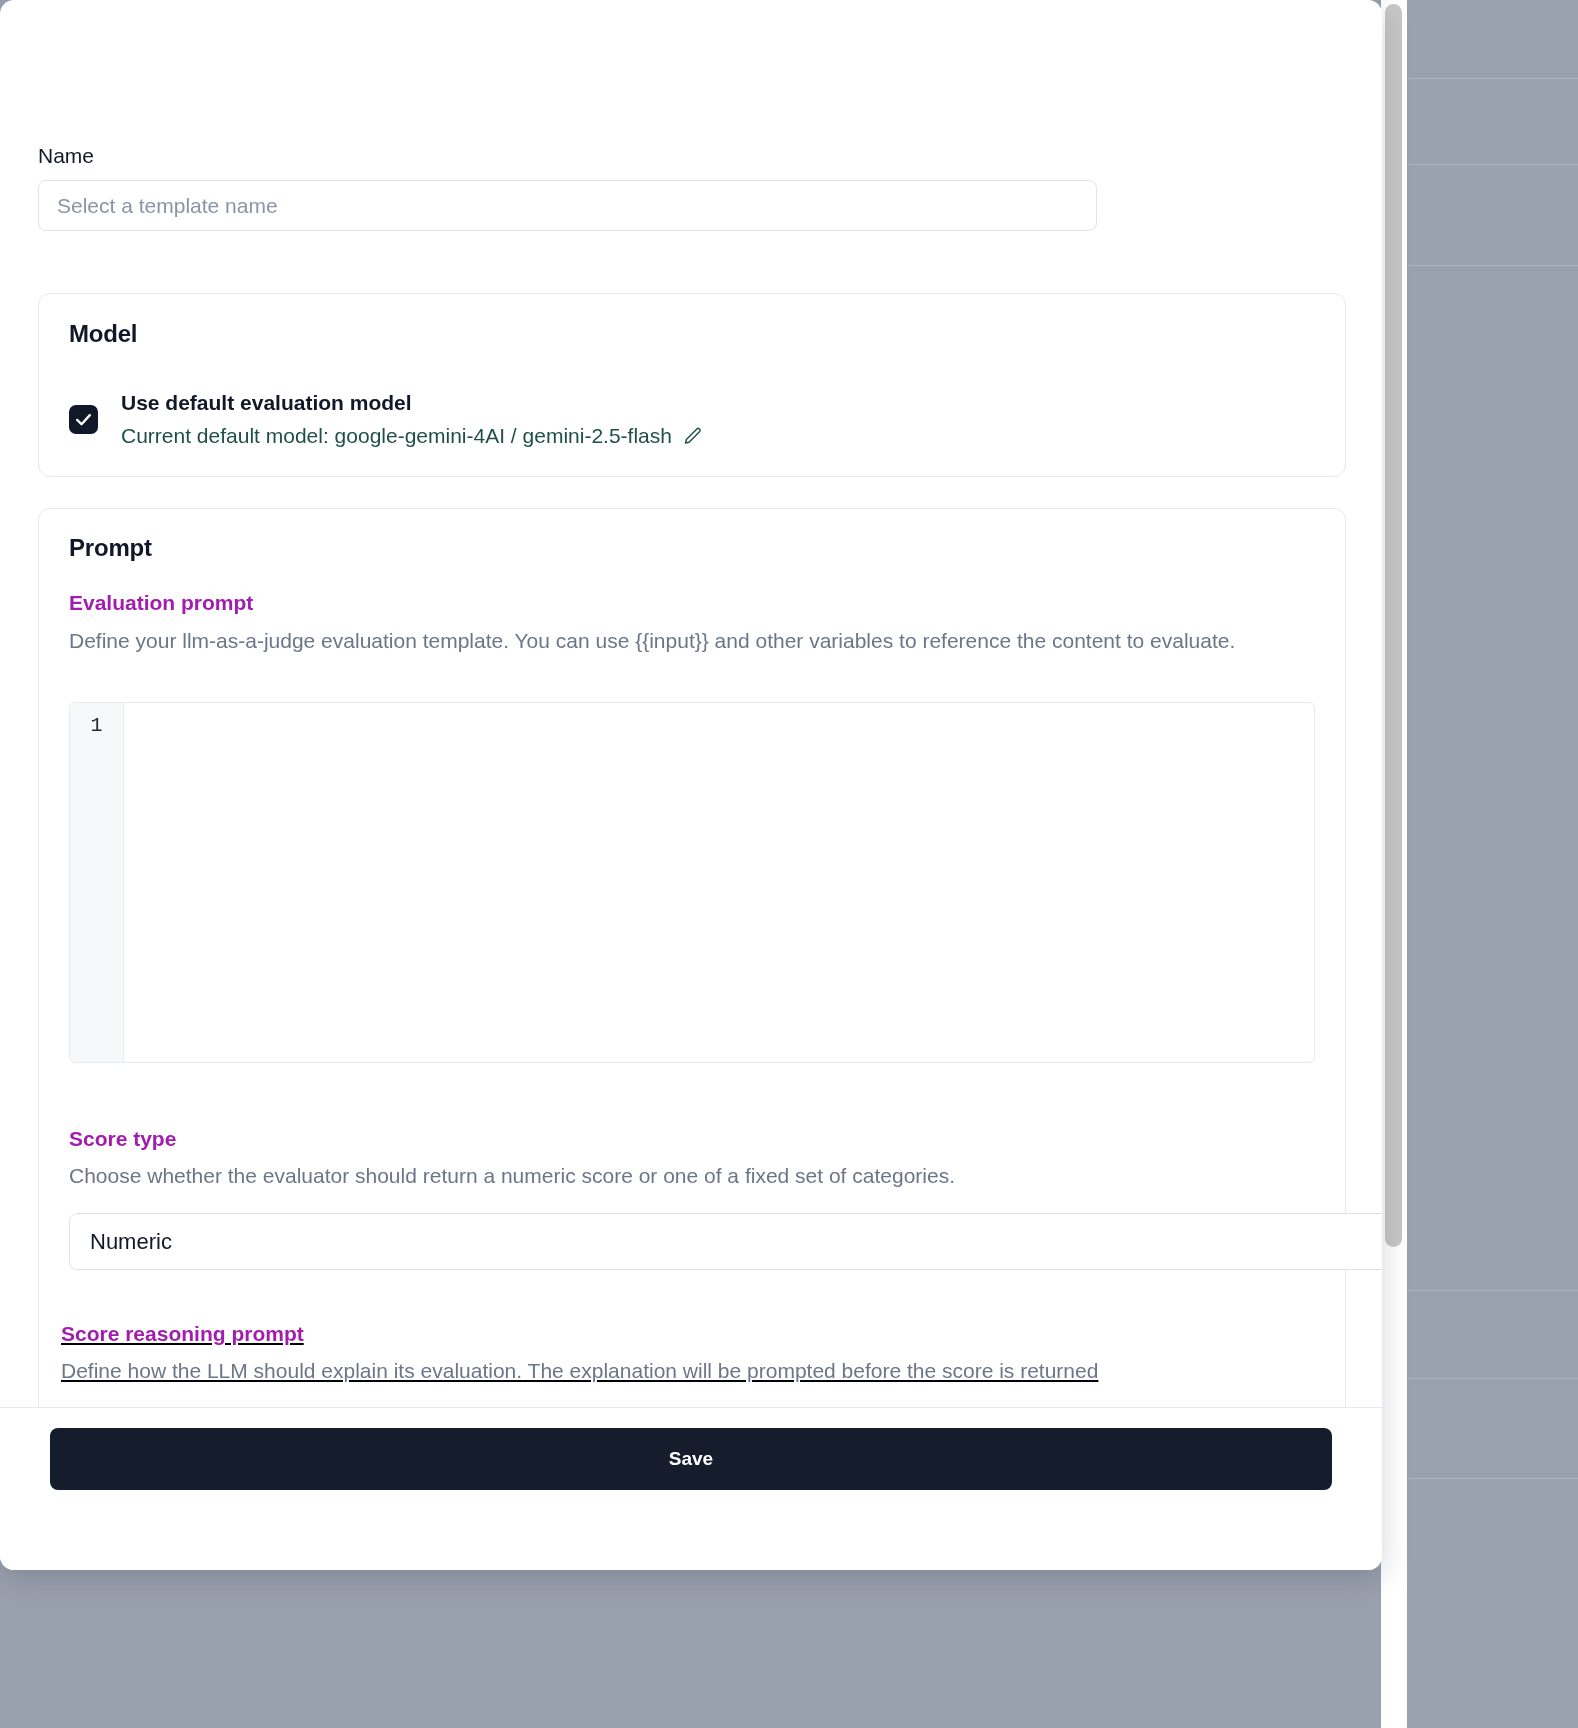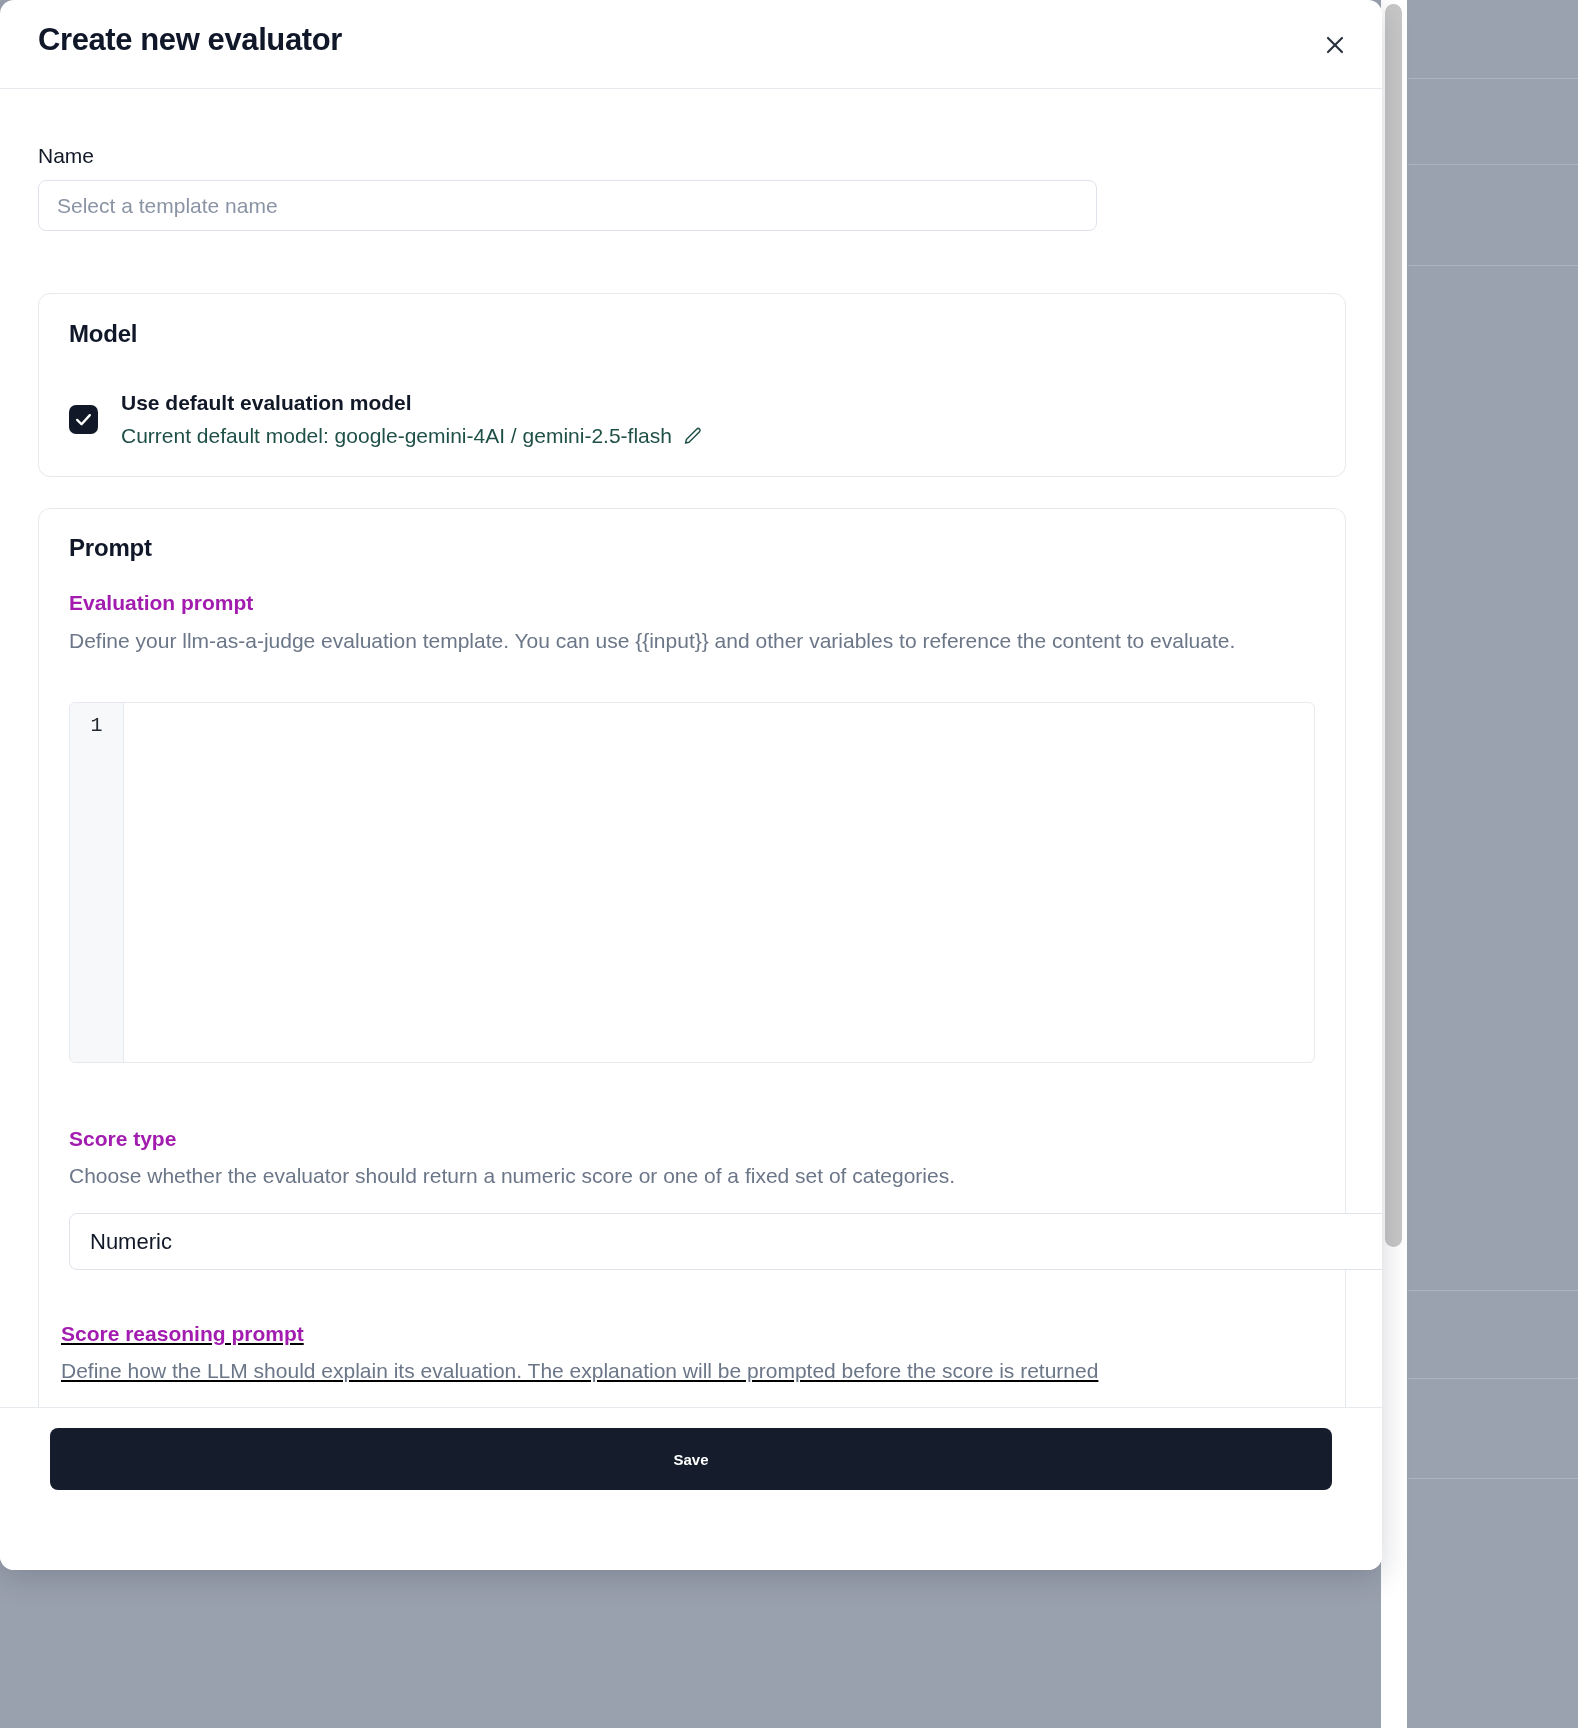--- a/index.html
+++ b/index.html
@@ -249,21 +249,21 @@
     border-top: 1px solid #e6e9ee;
   }
   .save-btn {
     position: absolute;
     left: 50px; top: 20px;
     width: 1282px; height: 62px;
     background: #151c2c;
     color: #ffffff;
     border: none;
     border-radius: 8px;
-    font-size: 15px;
+    font-size: 19px;
     font-weight: 700;
     font-family: "Liberation Sans", sans-serif;
     cursor: pointer;
   }
 </style>
 </head>
 <body>
 
 <div id="root">
 
@@ -274,29 +274,20 @@
     <div class="backdrop-row-line" style="top:1290px"></div>
     <div class="backdrop-row-line" style="top:1378px"></div>
     <div class="backdrop-row-line" style="top:1478px"></div>
   </div>
 
   <div class="page-scroll-track"></div>
   <div class="page-scroll-thumb"></div>
 
   <div class="modal">
 
-    <div class="modal-header">
-      <div class="modal-title">Create new evaluator</div>
-      <div class="close-btn">
-        <svg width="24" height="24" viewBox="0 0 24 24" fill="none" stroke="currentColor" stroke-width="2.2" stroke-linecap="round">
-          <line x1="5" y1="5" x2="19" y2="19"></line>
-          <line x1="19" y1="5" x2="5" y2="19"></line>
-        </svg>
-      </div>
-    </div>
 
     <div class="modal-body">
 
       <div class="name-block">
         <label class="field-label name-label">Name</label>
         <input class="name-input" type="text" placeholder="Select a template name" style="">
       </div>
 
       <div class="card" id="model-card">
         <div class="card-title">Model</div>

